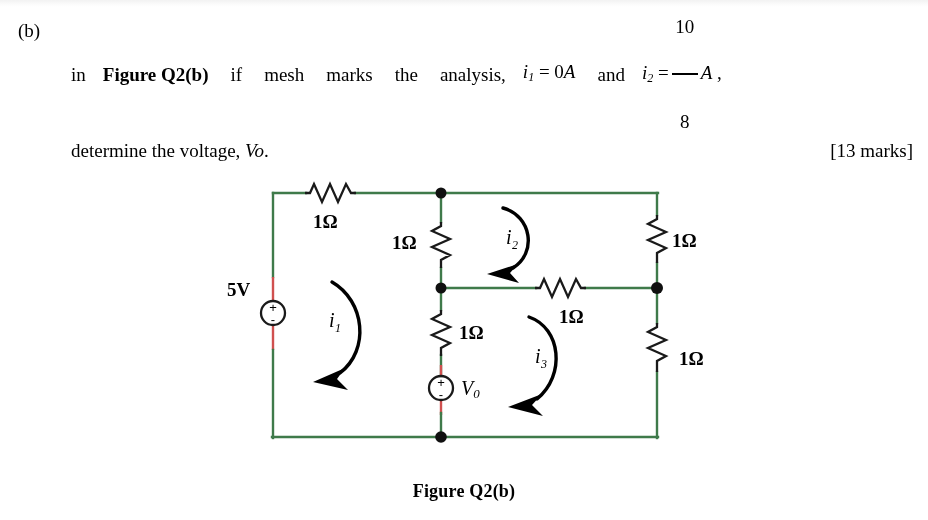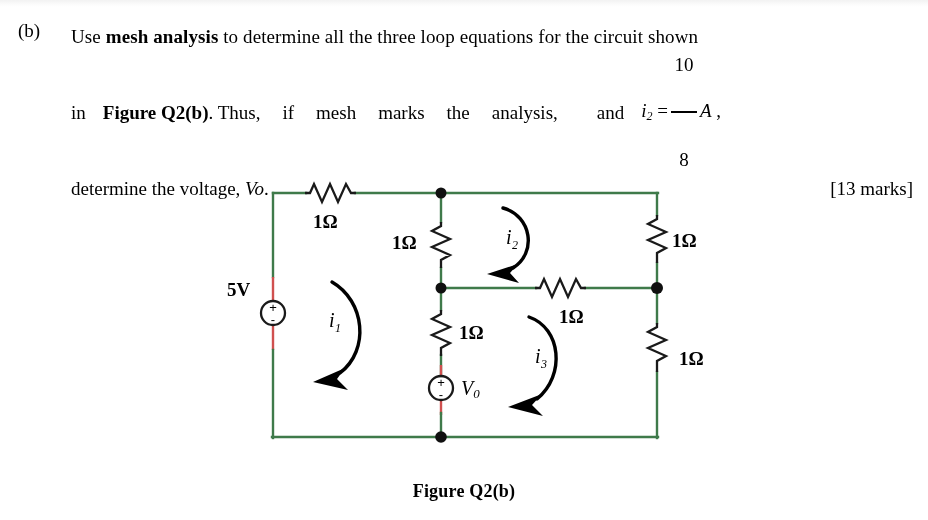--- a/index.html
+++ b/index.html
@@ -132,40 +132,38 @@
 <body>
 
 <div id="page">
 
   <div class="scan-band"></div>
 
   <div class="q-label">(b)</div>
 
   <div class="q-body">
 
-    <div class="line line1">
-      <span>Use </span><span class="bold">mesh analysis</span><span> to determine all the three loop equations for the circuit shown</span>
-    </div>
 
     <div class="line line2">
       <span class="seg">in</span>
       <span class="sp-md"></span>
       <span class="seg bold">Figure Q2(b)</span>
-        <span class="seg">. Thus,</span>
       <span class="sp-lg"></span>
       <span class="seg">if</span>
       <span class="sp-lg"></span>
       <span class="seg">mesh</span>
       <span class="sp-lg"></span>
       <span class="seg">marks</span>
       <span class="sp-lg"></span>
       <span class="seg">the</span>
       <span class="sp-lg"></span>
       <span class="seg">analysis,</span>
       <span class="sp-md"></span>
+      <span class="seg"><span class="var">i</span><span class="sub">1</span>
+        <span>= 0</span><span class="ital">A</span></span>
       <span class="sp-lg"></span>
       <span class="seg">and</span>
       <span class="sp-md"></span>
       <span class="seg"><span class="var">i</span><span class="sub">2</span>
         <span>=</span><span class="frac">
             <span class="num">10</span>
             <span class="bar"></span>
             <span class="den">8</span>
           </span><span class="ital">A</span>
         <span>,</span></span>

